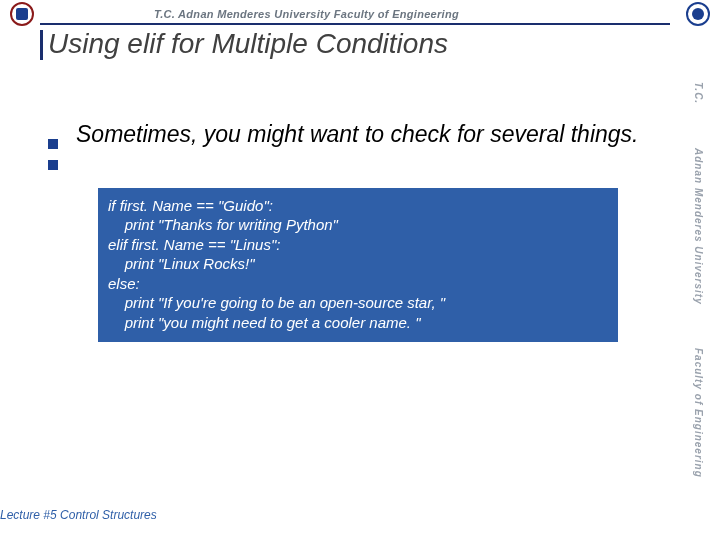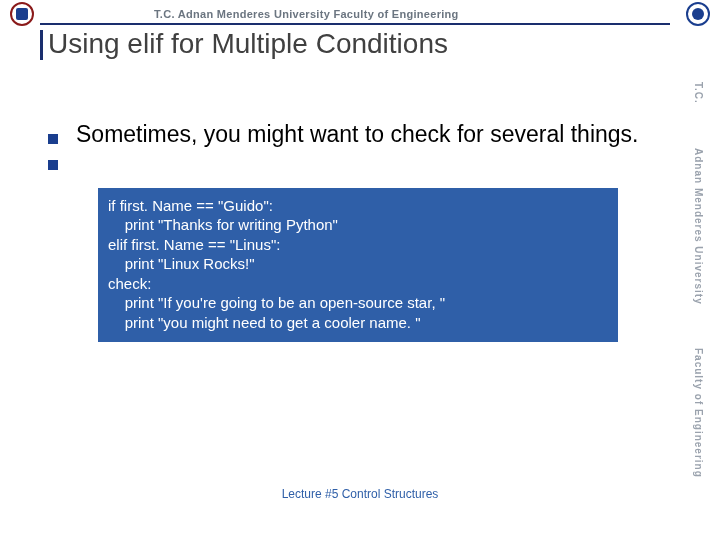--- a/index.html
+++ b/index.html
@@ -1,15 +1,15 @@
 <!DOCTYPE html>
 <html><head>
 <meta charset="utf-8">
 <style>
-  * { margin: 0; padding: 0; box-sizing: border-box; }
+  * { margin: 0; padding: 0; box-sizing: border-box; font-style: italic; }
   body {
     width: 720px;
     height: 540px;
     font-family: Arial, Helvetica, sans-serif;
     background: #fff;
     position: relative;
     overflow: hidden;
   }
   .header-band {
     position: absolute;
@@ -81,21 +81,21 @@
     background: #1a2e6e;
   }
   .content {
     position: absolute;
     top: 120px;
     left: 48px;
     right: 70px;
   }
   .bullet-row {
     display: flex;
-    align-items: center;
+    align-items: flex-end;
     margin-bottom: 2px;
   }
   .bullet {
     width: 10px; height: 10px;
     background: #1a3e8e;
     margin-top: 9px;
     margin-right: 18px;
     flex-shrink: 0;
   }
   .bullet-text {
@@ -111,23 +111,23 @@
     background: #2f5fa8;
     color: #fff;
     font-size: 15px;
     line-height: 1.3;
     padding: 8px 10px 10px 10px;
     font-family: Arial, sans-serif;
   }
   .code-line { white-space: pre; }
   .footer {
     position: absolute;
-    bottom: 39px;
+    bottom: 18px;
     left: 0; right: 0;
-    text-align: center;
+    text-align: left;
     color: #2f5fa8;
     font-size: 12px;
   }
   .side-text {
     position: absolute;
     right: 6px;
     top: 60px;
     bottom: 40px;
     width: 32px;
     display: flex;
@@ -163,21 +163,21 @@
   </div>
   <div class="bullet-row">
     <div class="bullet"></div>
   </div>
 
   <div class="code-block">
     <div class="code-line">if first. Name == "Guido":</div>
     <div class="code-line">    print "Thanks for writing Python"</div>
     <div class="code-line">elif first. Name == "Linus":</div>
     <div class="code-line">    print "Linux Rocks!"</div>
-    <div class="code-line">check:</div>
+    <div class="code-line">else:</div>
     <div class="code-line">    print "If you're going to be an open-source star, "</div>
     <div class="code-line">    print "you might need to get a cooler name. "</div>
   </div>
 </div>
 
 <div class="footer">Lecture #5 Control Structures</div>
 
 <div class="side-text">
   <span>T.C.</span>
   <span>Adnan Menderes University</span>

